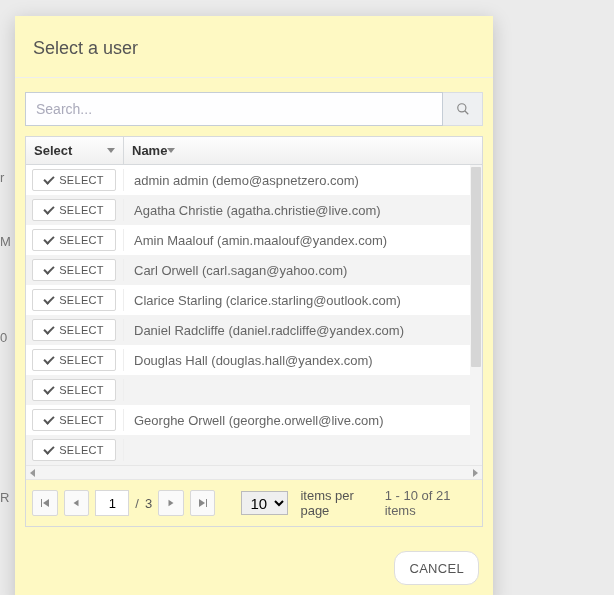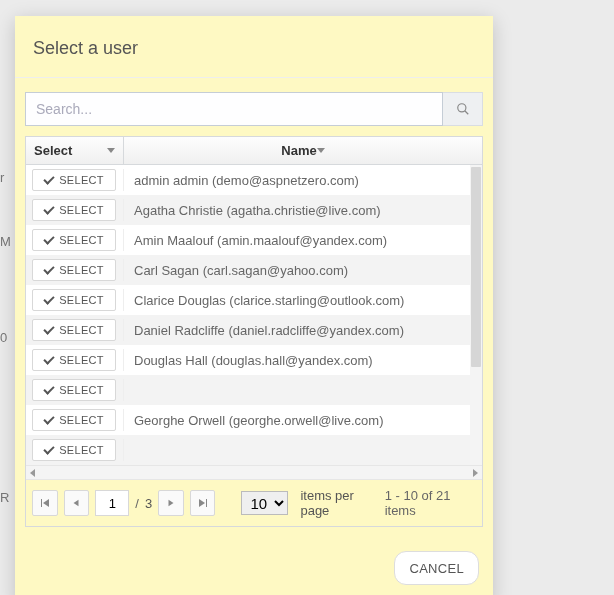--- a/index.html
+++ b/index.html
@@ -10,21 +10,21 @@
 .modal-header { padding: 22px 18px 18px; border-bottom: 1px solid #eee; }
 .modal-title { font-size: 18px; font-weight: 400; color: #555; }
 .modal-body { padding: 14px 10px 8px; }
 .search-row { display: flex; gap: 0; margin-bottom: 10px; }
 .search-input { flex: 1; height: 34px; border: 1px solid #c5cdd6; padding: 12px 10px; font-size: 14px; color: #333; background: #fefeff; }
 .search-input::placeholder { color: #aab; font-style: normal; }
 .search-btn { width: 40px; height: 34px; border: 1px solid #d9dde2; border-left: none; background: #eef0f2; display: flex; align-items: center; justify-content: center; cursor: pointer; }
 .grid { border: 1px solid #d6d9dc; }
 .grid-head { display: flex; background: linear-gradient(#fdfdfd,#f0f0f0); border-bottom: 1px solid #d6d9dc; font-size: 13px; font-weight: 600; color: #333; }
 .gh-sel { width: 98px; padding: 6px 8px; border-right: 1px solid #d6d9dc; display: flex; align-items: center; justify-content: space-between; }
-.gh-name { flex: 1; padding: 6px 8px; display: flex; align-items: center; justify-content: center; }
+.gh-name { flex: 1; padding: 6px 8px; display: flex; align-items: center; justify-content: flex-start; }
 .chev { width: 0; height: 0; border-left: 4px solid transparent; border-right: 4px solid transparent; border-top: 5px solid #888; }
 .grid-body { height: 300px; overflow: hidden; position: relative; }
 .rows { }
 .row { display: flex; align-items: center; height: 30px; font-size: 13px; color: #666; }
 .row:nth-child(odd) { background: #fff; }
 .row:nth-child(even) { background: #f3f3f3; }
 .cell-sel { width: 98px; padding: 0 6px; border-right: 1px solid #eee; }
 .sel-btn { height: 22px; width: 84px; border: 1px solid #d8d8d8; background: #fff; border-radius: 2px; font-size: 11px; letter-spacing: .3px; color: #555; display: flex; align-items: center; justify-content: center; gap: 5px; cursor: pointer; }
 .check { width: 10px; height: 6px; border-left: 2px solid #555; border-bottom: 2px solid #555; transform: rotate(-45deg); margin-top: -3px; }
 .cell-name { flex: 1; padding: 0 10px; white-space: nowrap; overflow: hidden; text-overflow: ellipsis; }
@@ -108,30 +108,30 @@
               </div>
               <div class="cell-name">Amin Maalouf (amin.maalouf@yandex.com)</div>
             </div>
             <div class="row">
               <div class="cell-sel">
                 <button class="sel-btn">
                   <span class="check"></span>
                   <span>SELECT</span>
                 </button>
               </div>
-              <div class="cell-name">Carl Sagan (carl.sagan@yahoo.com)</div>
-            </div>
-            <div class="row">
-              <div class="cell-sel">
-                <button class="sel-btn">
-                  <span class="check"></span>
-                  <span>SELECT</span>
-                </button>
-              </div>
-              <div class="cell-name">Clarice Douglas (clarice.starling@outlook.com)</div>
+              <div class="cell-name">Carl Orwell (carl.sagan@yahoo.com)</div>
+            </div>
+            <div class="row">
+              <div class="cell-sel">
+                <button class="sel-btn">
+                  <span class="check"></span>
+                  <span>SELECT</span>
+                </button>
+              </div>
+              <div class="cell-name">Clarice Starling (clarice.starling@outlook.com)</div>
             </div>
             <div class="row">
               <div class="cell-sel">
                 <button class="sel-btn">
                   <span class="check"></span>
                   <span>SELECT</span>
                 </button>
               </div>
               <div class="cell-name">Daniel Radcliffe (daniel.radcliffe@yandex.com)</div>
             </div>

